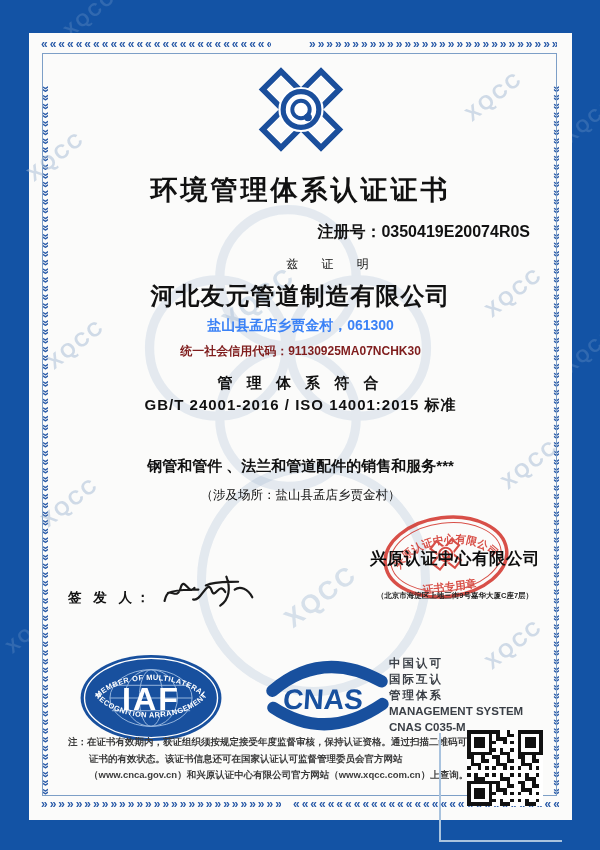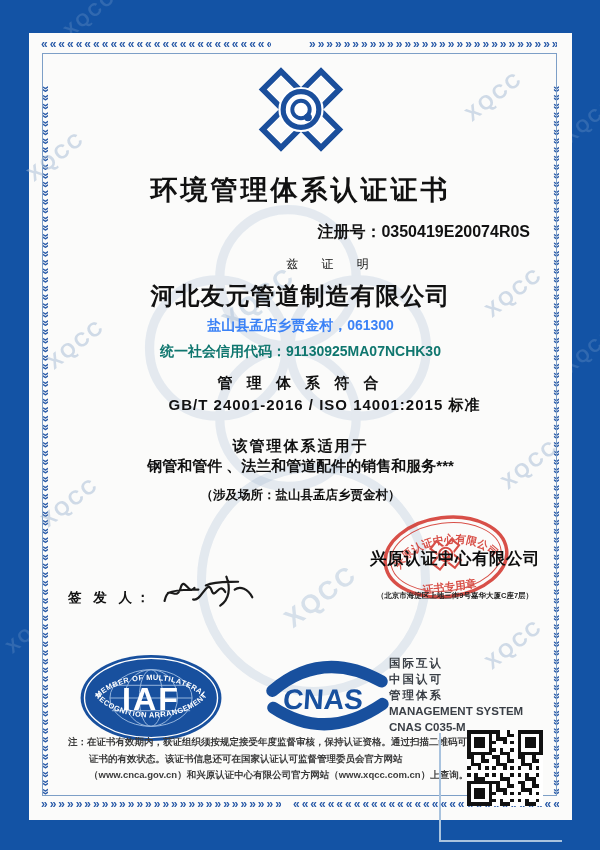--- a/index.html
+++ b/index.html
@@ -36,26 +36,26 @@
     border:9px solid rgba(140,170,200,.22);z-index:1;}
   
   .content{position:absolute;inset:0;z-index:3;color:#111;border-radius:15px;}
   .cline{position:absolute;left:0;width:100%;text-align:center;white-space:nowrap;}
   .main-logo{position:absolute;left:50%;transform:translateX(-50%);top:33px;width:95px;height:87px;}
   .title{top:139px;font-size:27px;font-weight:800;letter-spacing:3px;}
   .regno{position:absolute;top:189px;right:42px;font-size:16px;font-weight:700;}
   .certify{top:223px;font-size:12px;font-weight:400;letter-spacing:10px;padding-left:32px;}
   .company{top:247px;font-size:24px;font-weight:800;letter-spacing:1px;}
   .addr{top:284px;font-size:14px;font-weight:600;color:#3b82f6;}
-  .credit{top:310px;font-size:14px;font-weight:600;color:#0f766e;}
+  .credit{top:310px;font-size:12px;font-weight:600;color:#7f1d1d;}
   .sysconf{top:341px;font-size:15px;font-weight:800;letter-spacing:5px;}
-  .standard{top:363px;font-size:15px;font-weight:800;letter-spacing:1px;margin-left:24px;}
+  .standard{top:363px;font-size:15px;font-weight:800;letter-spacing:1px;}
   .scopeintro{top:404px;font-size:15px;font-weight:800;letter-spacing:2px;}
   .scope{top:424px;font-size:15px;font-weight:800;}
-  .sites{top:454px;font-size:12.5px;font-weight:700;}
+  .sites{top:454px;font-size:12.5px;font-weight:400;}
   .dates{position:absolute;left:39px;top:494px;font-size:13.5px;font-weight:700;
     line-height:23px;white-space:nowrap;}
   .dates sup{font-size:8px;}
   .signer{position:absolute;left:39px;top:551px;font-size:13.5px;font-weight:700;
     letter-spacing:4px;white-space:nowrap;}
   .signature{display:inline-block;width:96px;height:42px;vertical-align:middle;
     margin:-14px 0 0 6px;transform:rotate(-3deg);}
   .seal{position:absolute;left:352px;top:481px;width:130px;height:86px;
     transform:rotate(-7deg);opacity:.85;}
   .ca-name{position:absolute;left:328px;top:515px;width:196px;text-align:center;
@@ -133,21 +133,20 @@
     </svg>
 
     <div class="cline title">环境管理体系认证证书</div>
     <div class="regno">注册号：0350419E20074R0S</div>
     <div class="cline certify">兹 证 明</div>
     <div class="cline company">河北友元管道制造有限公司</div>
     <div class="cline addr">盐山县孟店乡贾金村，061300</div>
     <div class="cline credit">统一社会信用代码：91130925MA07NCHK30</div>
     <div class="cline sysconf">管 理 体 系 符 合</div>
     <div class="cline standard">GB/T 24001-2016 / ISO 14001:2015 标准</div>
-    <div class="cline scopeintro">该管理体系适用于</div>
     <div class="cline scope">钢管和管件 、法兰和管道配件的销售和服务***</div>
     <div class="cline sites">（涉及场所：盐山县孟店乡贾金村）</div>
 
 
     <div class="signer">
       <span>签 发 人：</span><svg class="signature" viewBox="0 0 100 44">
         <path d="M4,30 C10,10 16,34 22,16 C26,6 30,26 36,18 M8,22 C18,18 30,20 40,20 M34,30 C42,34 50,8 54,22 C57,32 62,12 68,24 M48,16 C58,12 72,14 82,14 M70,8 C74,20 72,32 62,38 M78,22 C84,18 92,22 96,31" stroke="#1a1a1a" stroke-width="2.3" fill="none" stroke-linecap="round"></path>
       </svg>
     </div>
 
@@ -186,22 +185,22 @@
       </text>
     </svg>
 
     <svg class="cnas-logo" viewBox="0 0 130 85">
       <path d="M7,37 Q60,-8 123,27" stroke="#18509e" stroke-width="13" fill="none" stroke-linecap="round"></path>
       <path d="M8,55 Q64,92 124,51" stroke="#18509e" stroke-width="13" fill="none" stroke-linecap="round"></path>
       <text x="64" y="56" font-size="30" font-weight="800" fill="#18509e" text-anchor="middle" transform="skewX(-4)">CNAS</text>
     </svg>
 
     <div class="cnas-text">
+      <div class="zh">中国认可</div>
       <div class="zh">国际互认</div>
-      <div class="zh">中国认可</div>
       <div class="zh">管理体系</div>
       <div>MANAGEMENT SYSTEM</div>
       <div>CNAS C035-M</div>
     </div>
 
     <div class="note"><span>注：</span><span>在证书有效期内，获证组织须按规定接受年度监督审核，保持认证资格。通过扫描二维码可获知证书的有效状态。该证书信息还可在国家认证认可监督管理委员会官方网站（www.cnca.gov.cn）和兴原认证中心有限公司官方网站（www.xqcc.com.cn）上查询。</span></div>
 
     <div class="bracket"></div>
     <svg class="qr" viewBox="0 0 21 21" shape-rendering="crispEdges">
         <rect x="0" y="0" width="21" height="21" fill="#fff"></rect>

